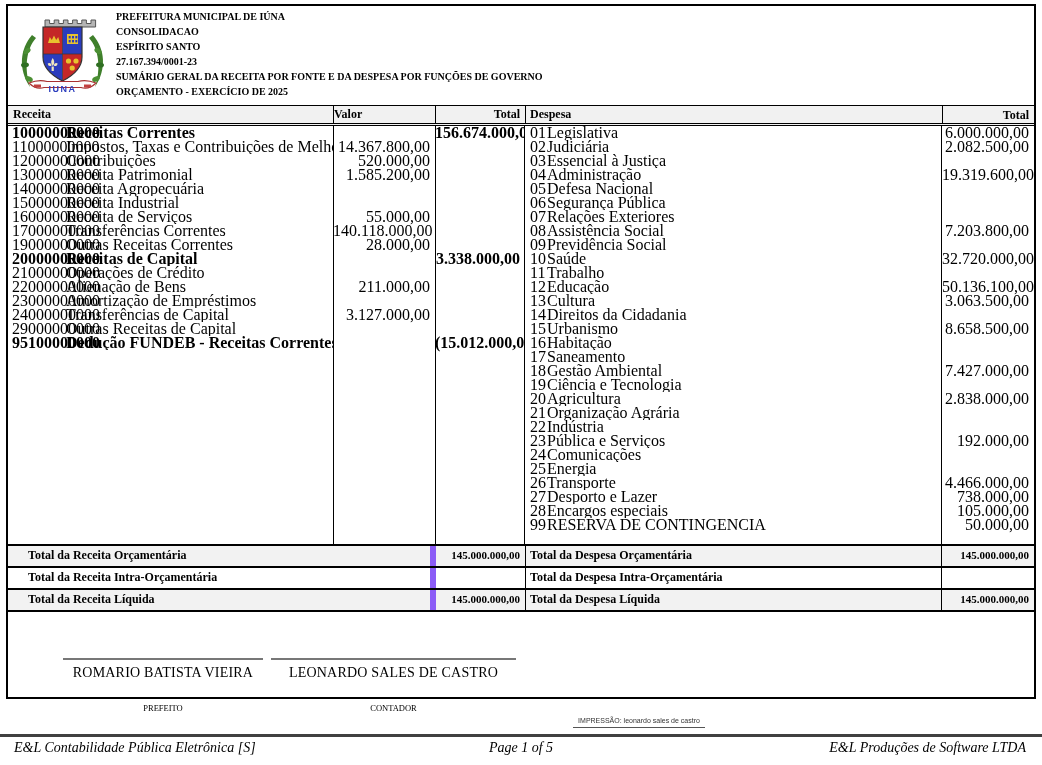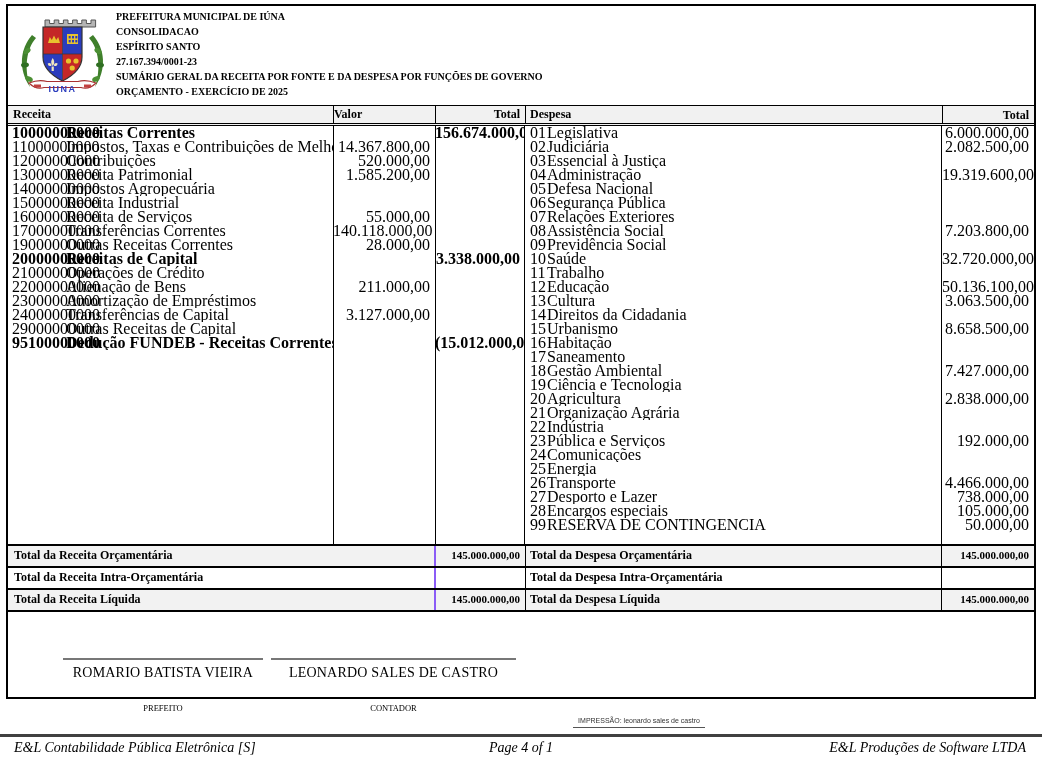--- a/index.html
+++ b/index.html
@@ -39,21 +39,21 @@
   .c-total { width:90px; padding-right:5px; text-align:right; flex:none; }
   .d-code { width:22px; padding-left:5px; flex:none; }
   .d-desc { flex:1; overflow:hidden; }
   .d-total { width:92px; padding-right:5px; text-align:right; flex:none; }
 
   
   .totals { border-top:2px solid #000; }
   .total-row { display:flex; height:22px; line-height:19px; font-weight:bold; font-size:12px;
                background:#f2f2f2; border-bottom:2px solid #000; white-space:nowrap; }
   .total-row.white { background:#fff; }
-  .tl-label { width:428px; padding-left:6px; border-right:2px solid #8b5cf6; }
+  .tl-label { width:428px; padding-left:20px; border-right:6px solid #8b5cf6; }
   .tl-value { width:90px; padding-right:5px; text-align:right; border-right:1px solid #000; font-size:11px; }
   .tr-label { width:416px; padding-left:4px; border-right:1px solid #000; }
   .tr-value { flex:1; padding-right:5px; text-align:right; font-size:11px; }
 
   
   .sig-area { position:relative; height:85px; }
   .sig-block { position:absolute; top:46px; text-align:center; }
   .sig-1 { left:55px; width:200px; }
   .sig-2 { left:263px; width:245px; }
   .sig-line { height:2px; background:#777; }
@@ -176,21 +176,21 @@
           <span class="c-total"></span>
         </div>
         <div class="trow">
           <span class="c-code">13000000000</span>
           <span class="c-desc">Receita Patrimonial</span>
           <span class="c-valor">1.585.200,00</span>
           <span class="c-total"></span>
         </div>
         <div class="trow">
           <span class="c-code">14000000000</span>
-          <span class="c-desc">Impostos Agropecuária</span>
+          <span class="c-desc">Receita Agropecuária</span>
           <span class="c-valor"></span>
           <span class="c-total"></span>
         </div>
         <div class="trow">
           <span class="c-code">15000000000</span>
           <span class="c-desc">Receita Industrial</span>
           <span class="c-valor"></span>
           <span class="c-total"></span>
         </div>
         <div class="trow">
@@ -437,15 +437,15 @@
         <div class="sig-role">CONTADOR</div>
       </div>
     </div>
 
 </div>
 
 <div class="impressao">IMPRESSÃO: leonardo sales de castro</div>
 <div class="footer-line"></div>
 <div class="footer">
   <span class="f-left">E&amp;L Contabilidade Pública Eletrônica [S]</span>
-  <span class="f-center">Page 4 of 1</span>
+  <span class="f-center">Page 1 of 5</span>
   <span class="f-right">E&amp;L Produções de Software LTDA</span>
 </div>
 
 </body></html>

